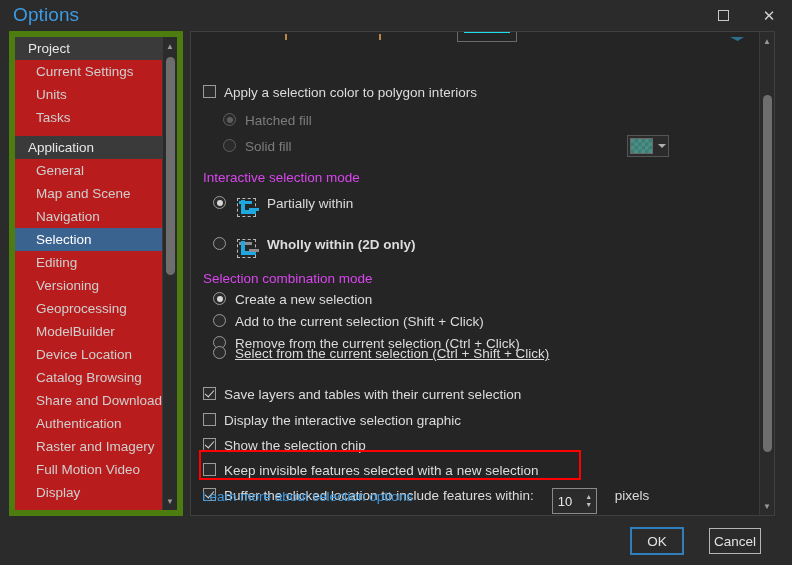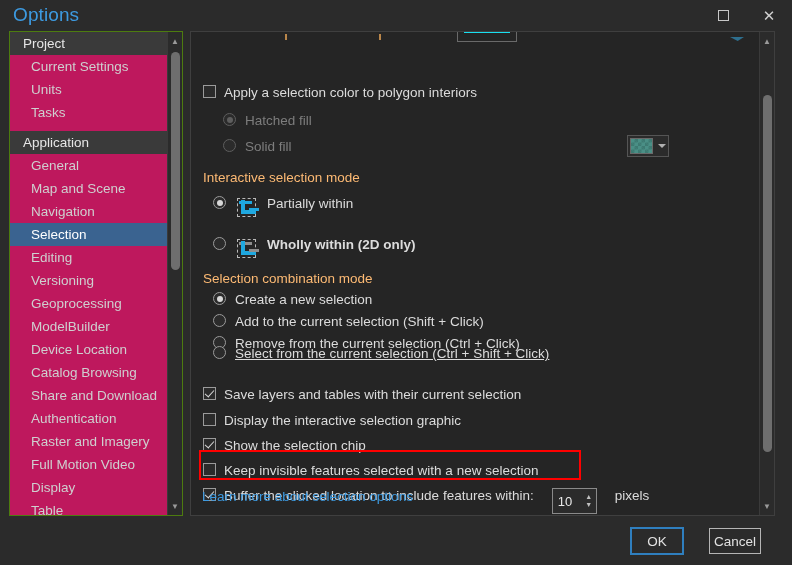--- a/index.html
+++ b/index.html
@@ -55,22 +55,22 @@
   }
   .glyph-close { font-size: 15px; line-height: 1; color: #d0d0d0; }
 
   
   .sidebar {
     position: absolute;
     left: 9px;
     top: 31px;
     width: 174px;
     height: 485px;
-    background: #be185d;
-    border: 1px solid #4d7c0f;
+    background: #b91c1c;
+    border: 6px solid #4d7c0f;
     box-sizing: border-box;
     overflow: hidden;
   }
   .side-list {
     position: absolute;
     left: 0; top: 0;
     width: 158px;
     height: 100%;
   }
   .side-group {
@@ -194,21 +194,21 @@
   .row {
     position: absolute;
     display: flex;
     font-size: 13.5px;
     color: #dcdcdc;
     white-space: nowrap;
   }
   .sec-head {
     position: absolute;
     font-size: 13.5px;
-    color: #fdba74;
+    color: #d946ef;
   }
 
   .cbx {
     width: 13px; height: 13px;
     border: 1px solid #9b9b9b;
     background: #2b2b2b;
     box-sizing: border-box;
     margin-right: 8px;
     flex: 0 0 auto;
     position: relative;

